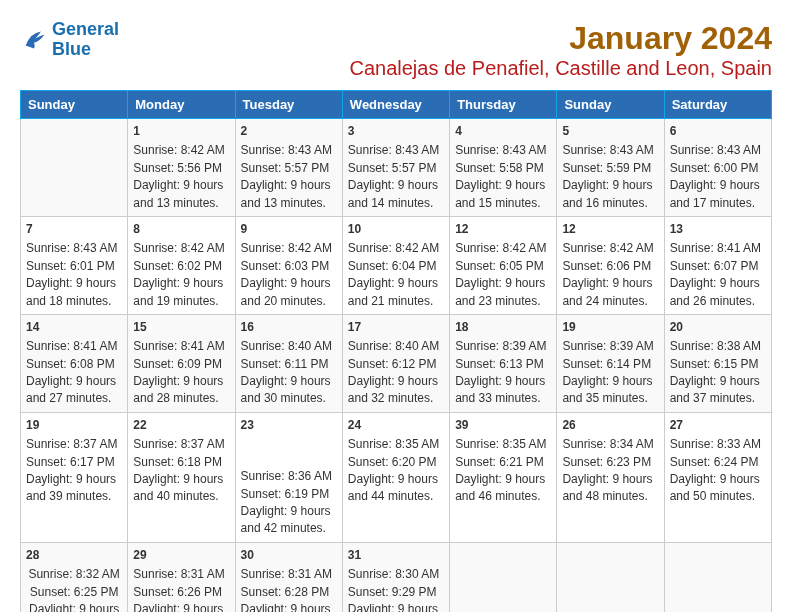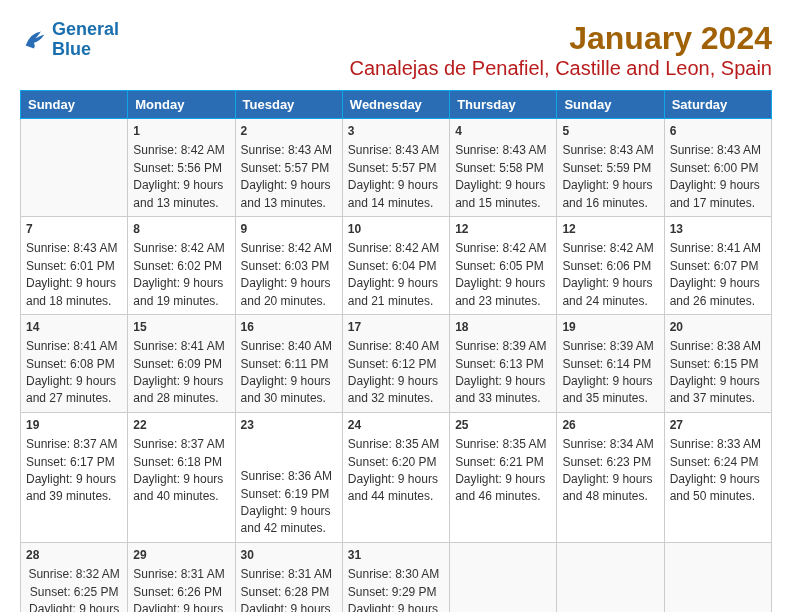--- a/index.html
+++ b/index.html
@@ -269,21 +269,21 @@
 Sunset: 6:19 PM
 Daylight: 9 hours and 42 minutes.</div>
         </td>
         <td>
           <span class="day-number">24</span>
           <div class="day-info" style="white-space: pre-line;">Sunrise: 8:35 AM
 Sunset: 6:20 PM
 Daylight: 9 hours and 44 minutes.</div>
         </td>
         <td>
-          <span class="day-number">25</span>
+          <span class="day-number">39</span>
           <div class="day-info" style="white-space: pre-line;">Sunrise: 8:35 AM
 Sunset: 6:21 PM
 Daylight: 9 hours and 46 minutes.</div>
         </td>
         <td>
           <span class="day-number">26</span>
           <div class="day-info" style="white-space: pre-line;">Sunrise: 8:34 AM
 Sunset: 6:23 PM
 Daylight: 9 hours and 48 minutes.</div>
         </td>

